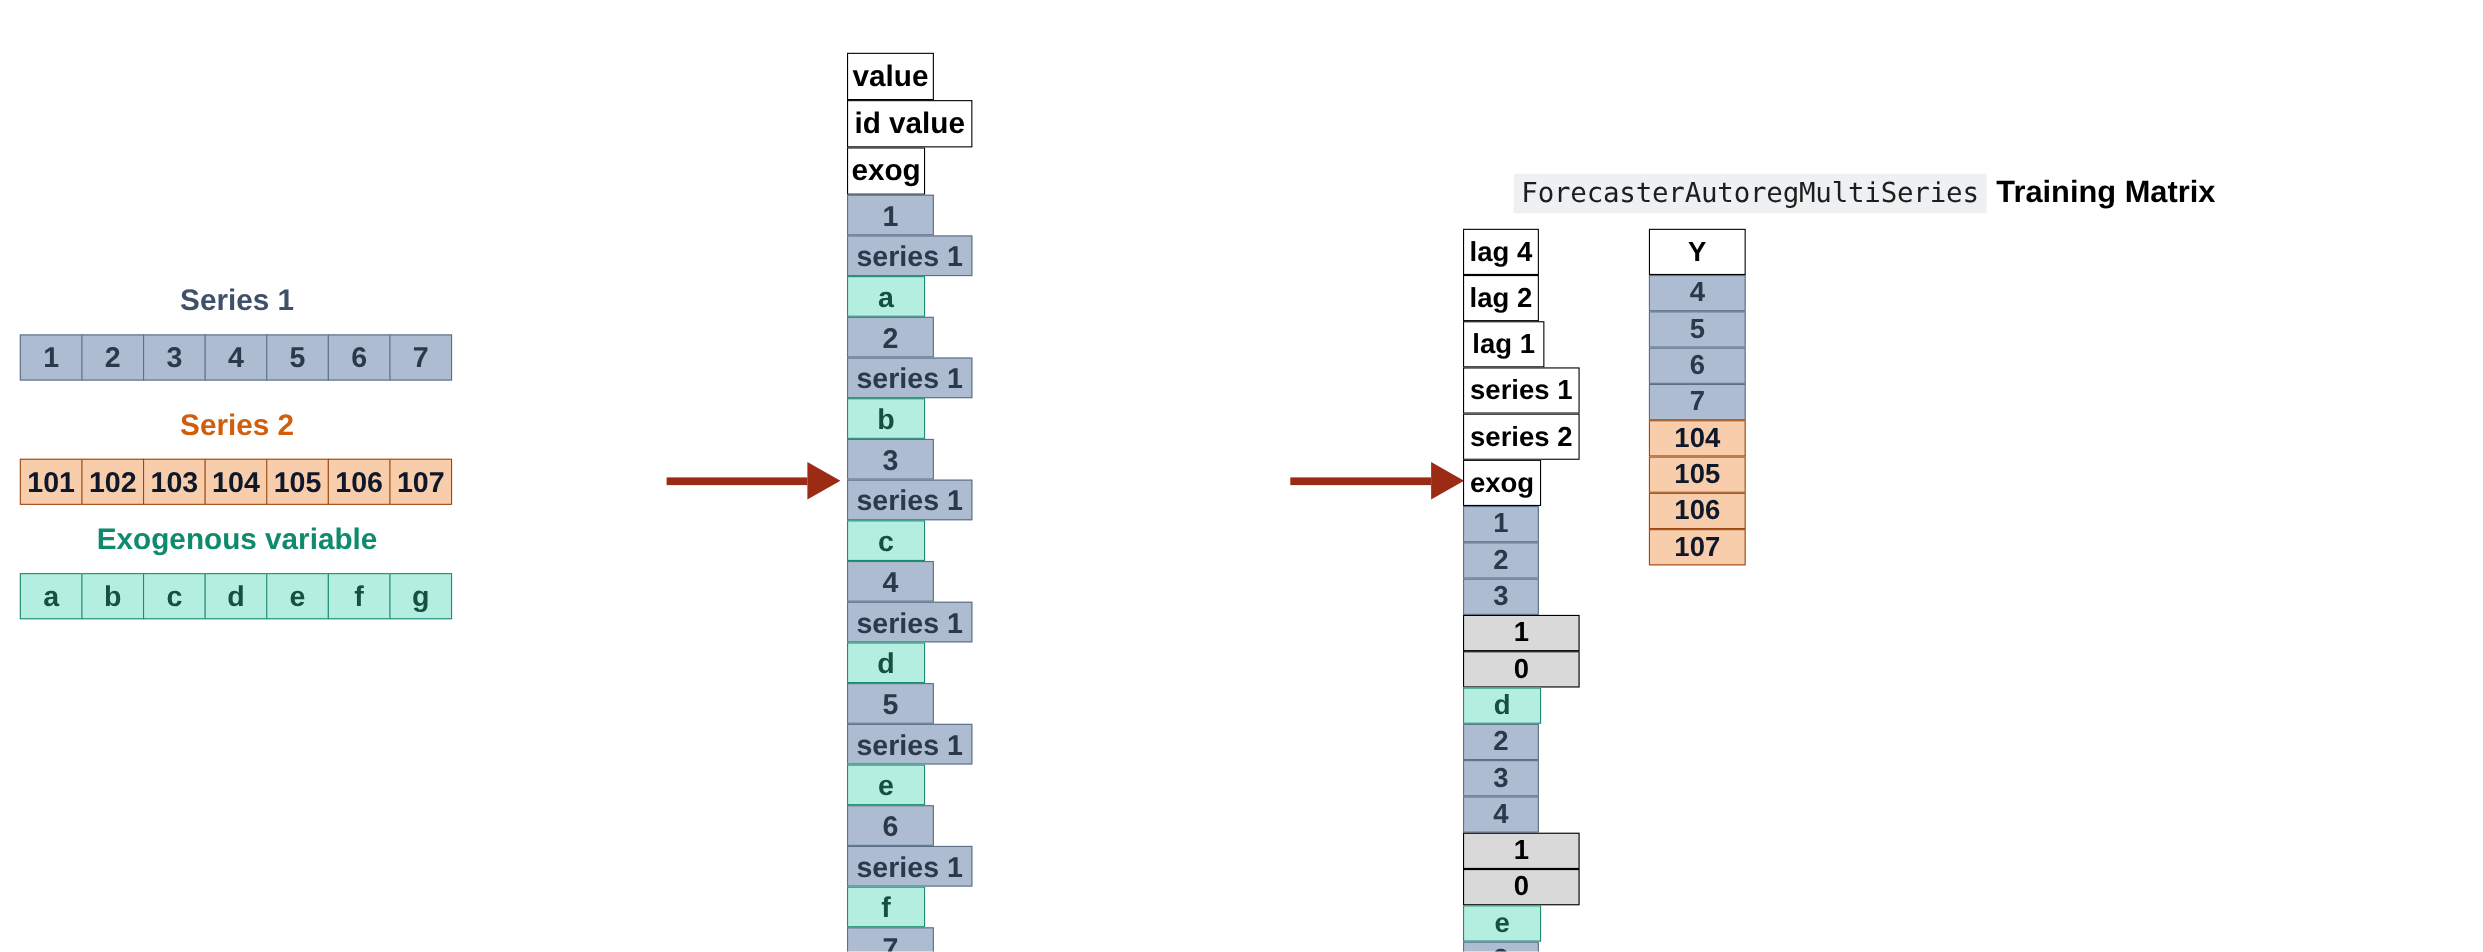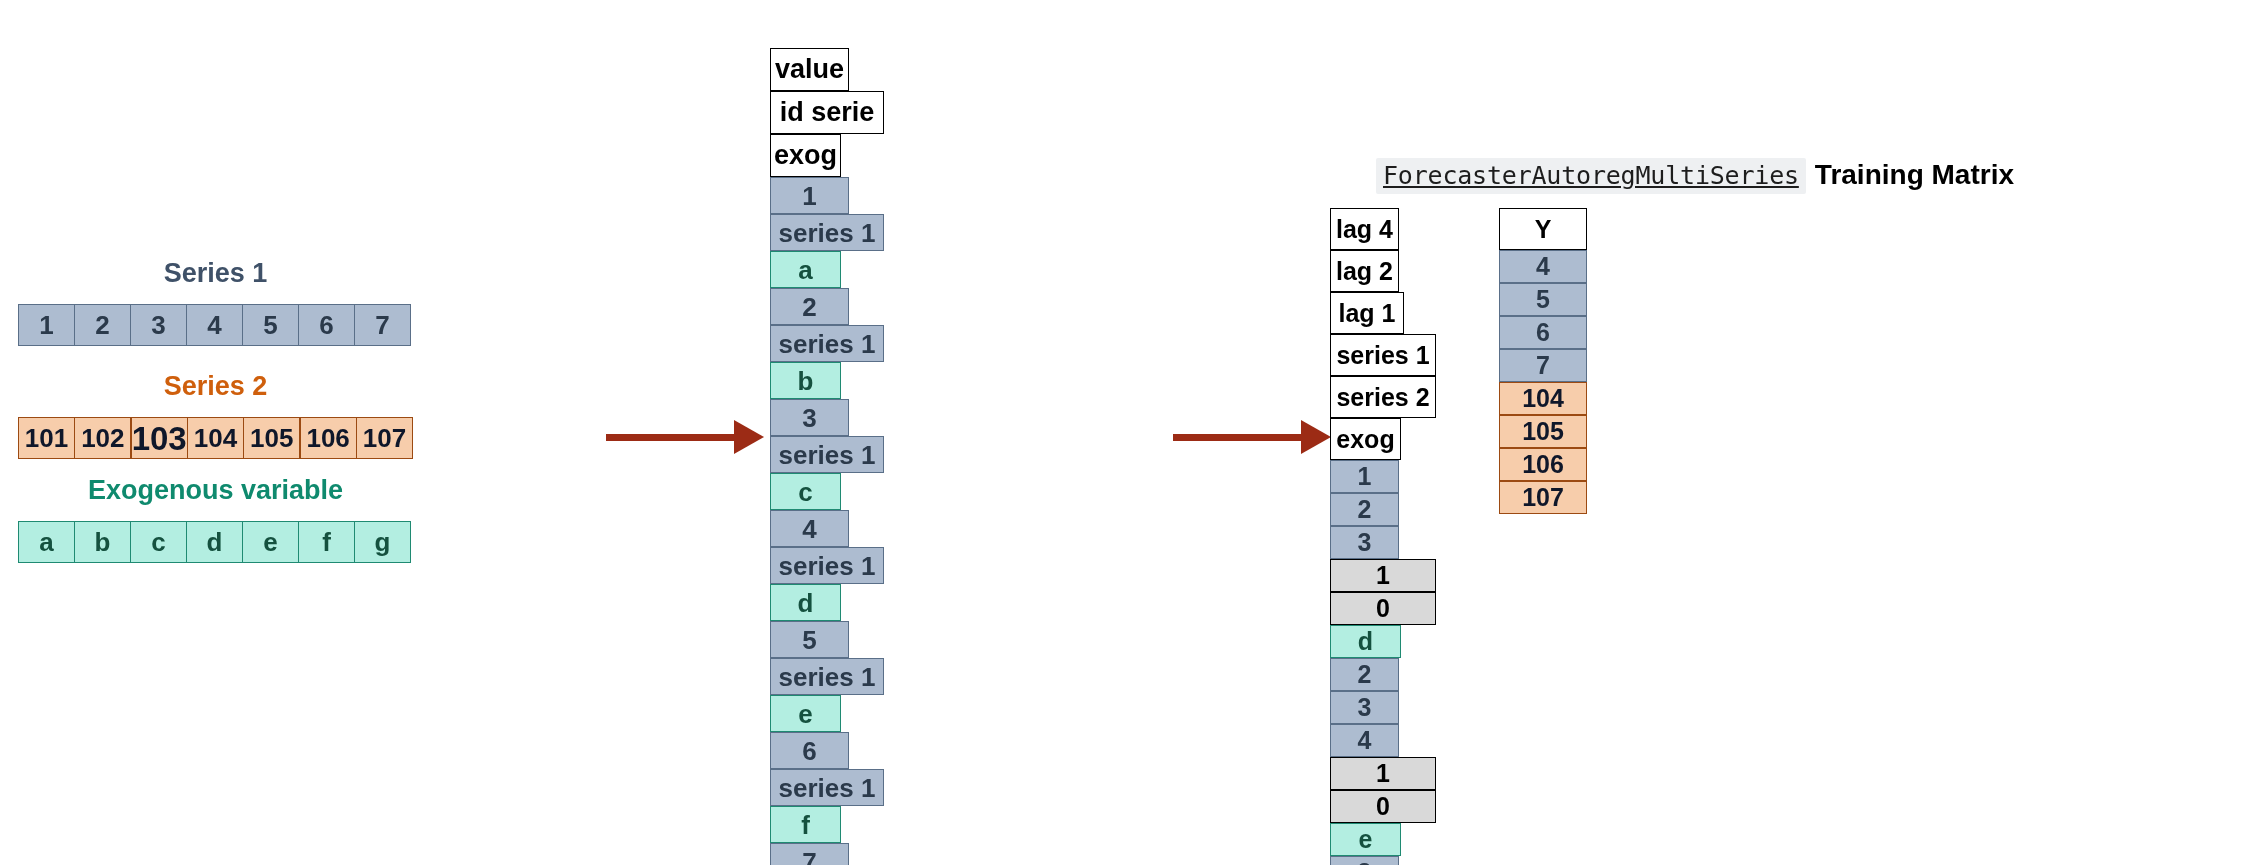--- a/index.html
+++ b/index.html
@@ -44,21 +44,21 @@
     line-height:1;
   }
 
   
   .rt-title{
     font-size:27px;white-space:nowrap;display:flex;align-items:baseline;gap:9px;
   }
   .rt-mono{
     font-family:"DejaVu Sans Mono", monospace;
     font-size:25px;color:#1d1d1d;background:#eef0f2;
-    padding:3px 7px 4px 7px;border-radius:2px;letter-spacing:-0.2px;text-decoration:underline;
+    padding:3px 7px 4px 7px;border-radius:2px;letter-spacing:-0.2px;
   }
   .rt-bold{font-weight:bold;color:#000000;font-size:28px;}
 
   
   .arrow-line{background:#9c2b15;height:7px;}
   .arrow-head{
     width:0;height:0;
     border-top:17px solid transparent;
     border-bottom:17px solid transparent;
     border-left:30px solid #9c2b15;
@@ -75,24 +75,24 @@
       <div class="cell c-blue" style="width: 57px; height: 42px; font-size: 26px; margin-left: 0px;">1</div>
       <div class="cell c-blue" style="width: 57px; height: 42px; font-size: 26px; margin-left: -1px;">2</div>
       <div class="cell c-blue" style="width: 57px; height: 42px; font-size: 26px; margin-left: -1px;">3</div>
       <div class="cell c-blue" style="width: 57px; height: 42px; font-size: 26px; margin-left: -1px;">4</div>
       <div class="cell c-blue" style="width: 57px; height: 42px; font-size: 26px; margin-left: -1px;">5</div>
       <div class="cell c-blue" style="width: 57px; height: 42px; font-size: 26px; margin-left: -1px;">6</div>
       <div class="cell c-blue" style="width: 57px; height: 42px; font-size: 26px; margin-left: -1px;">7</div>
     </div>
 
   <div class="strip-title t-orange" style="width:395px;margin-top:25px;">Series 2</div>
-  <div class="strip" id="series2-strip" style="margin-top:15px;justify-content:space-between;">
+  <div class="strip" id="series2-strip" style="margin-top:15px;">
       <div class="cell c-orange" style="width: 57px; height: 42px; font-size: 26px; margin-left: 0px;">101</div>
       <div class="cell c-orange" style="width: 57px; height: 42px; font-size: 26px; margin-left: -1px;">102</div>
-      <div class="cell c-orange" style="width: 57px; height: 42px; font-size: 33px; margin-left: -1px;">103</div>
+      <div class="cell c-orange" style="width: 57px; height: 42px; font-size: 26px; margin-left: -1px;">103</div>
       <div class="cell c-orange" style="width: 57px; height: 42px; font-size: 26px; margin-left: -1px;">104</div>
       <div class="cell c-orange" style="width: 57px; height: 42px; font-size: 26px; margin-left: -1px;">105</div>
       <div class="cell c-orange" style="width: 57px; height: 42px; font-size: 26px; margin-left: -1px;">106</div>
       <div class="cell c-orange" style="width: 57px; height: 42px; font-size: 26px; margin-left: -1px;">107</div>
     </div>
 
   <div class="strip-title t-teal" style="width:395px;margin-top:16px;">Exogenous variable</div>
   <div class="strip" id="exog-strip" style="margin-top:15px;">
       <div class="cell c-teal" style="width: 57px; height: 42px; font-size: 26px; margin-left: 0px;">a</div>
       <div class="cell c-teal" style="width: 57px; height: 42px; font-size: 26px; margin-left: -1px;">b</div>
@@ -108,21 +108,21 @@
 <div class="abs arrow" style="left:606px;top:420px;">
   <div class="arrow-line" style="width:128px;"></div>
   <div class="arrow-head"></div>
 </div>
 
 <div class="abs" style="left:770px;top:48px;">
   <table class="mtable">
     <thead>
         <tr id="long-head">
           <th class="cell c-head" style="width: 79px; height: 43px; font-size: 27px;">value</th>
-          <th class="cell c-head" style="width: 114px; height: 43px; font-size: 27px;">id serie</th>
+          <th class="cell c-head" style="width: 114px; height: 43px; font-size: 27px;">id value</th>
           <th class="cell c-head" style="width: 71px; height: 43px; font-size: 27px;">exog</th>
         </tr>
       </thead>
     <tbody id="long-body">
         <tr>
           <td class="cell c-blue" style="width: 79px; height: 37px; font-size: 26px;">1</td>
           <td class="cell c-blue" style="width: 114px; height: 37px; font-size: 26px;">series 1</td>
           <td class="cell c-teal" style="width: 71px; height: 37px; font-size: 26px;">a</td>
         </tr>
         <tr>

